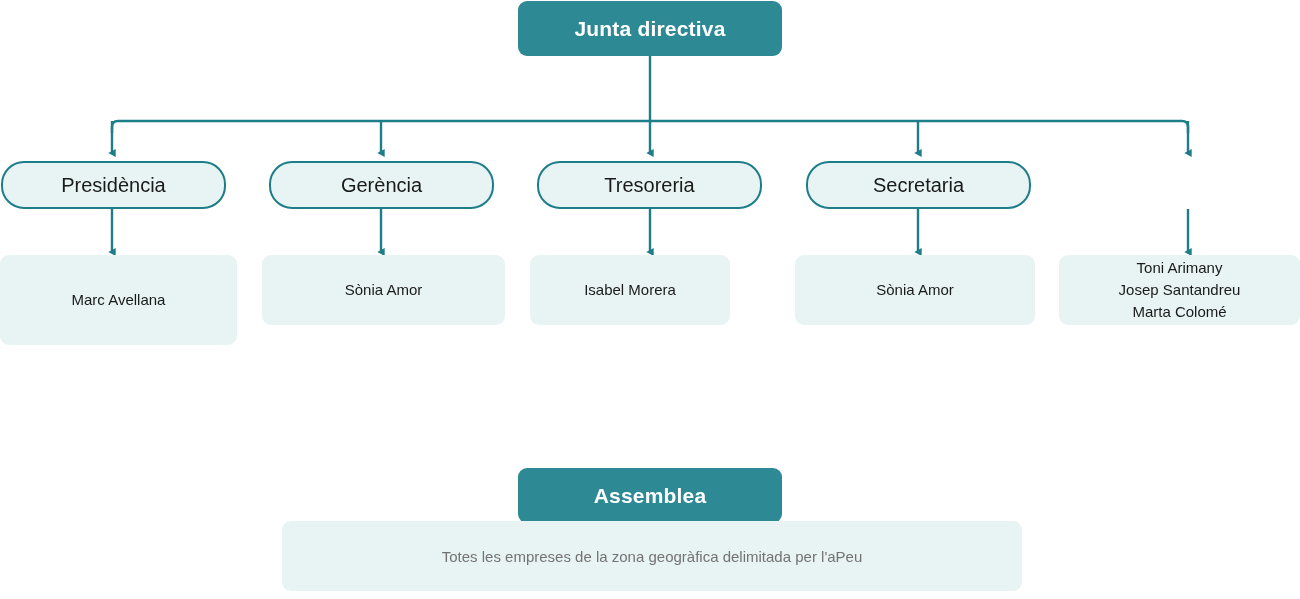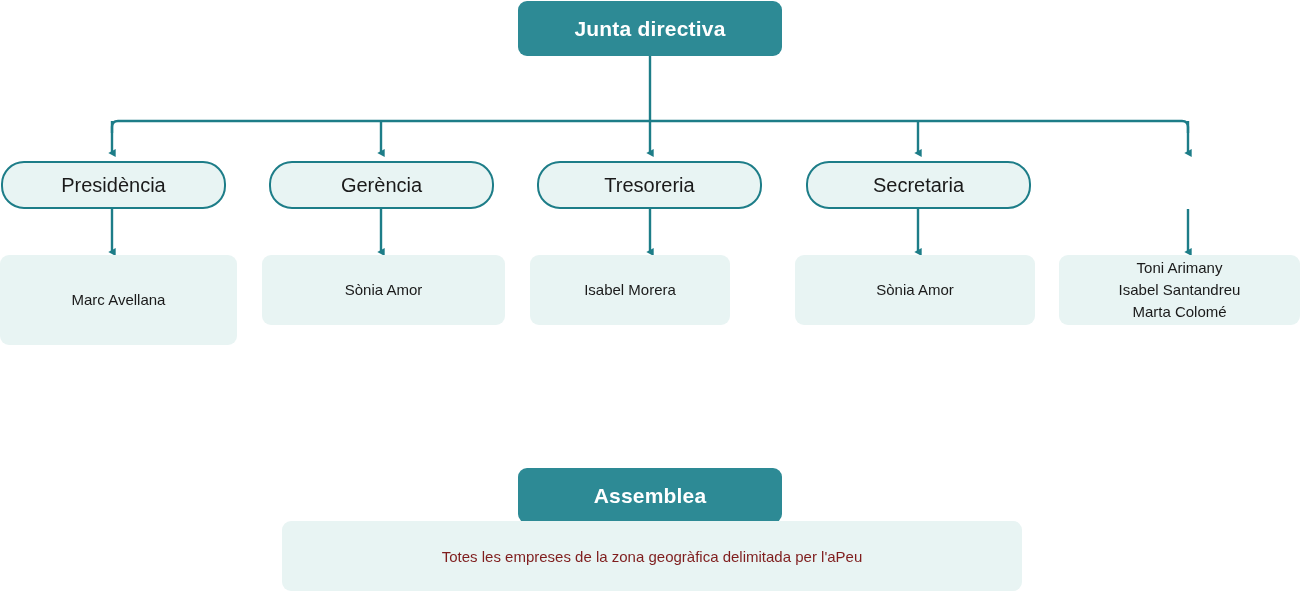--- a/index.html
+++ b/index.html
@@ -59,21 +59,21 @@
     font-size: 15px;
     line-height: 1.45;
     flex-direction: column;
   }
   .node-name .nm-line {
     display: block;
   }
   .node-wide {
     background: #e8f4f3;
     border-radius: 9px;
-    color: #7f1d1d;
+    color: #737373;
     font-size: 15px;
   }
 </style>
 </head>
 <body>
 
 <div id="chart-root">
 
   <svg id="connectors" viewBox="0 0 1300 599">
     <defs>
@@ -125,21 +125,21 @@
     <span class="nm-line">Sònia Amor</span>
   </div>
   <div class="node node-name" style="left:530px; top:255px; width:200px; height:70px;">
     <span class="nm-line">Isabel Morera</span>
   </div>
   <div class="node node-name" style="left:795px; top:255px; width:240px; height:70px;">
     <span class="nm-line">Sònia Amor</span>
   </div>
   <div class="node node-name" style="left:1059px; top:255px; width:241px; height:70px;">
     <span class="nm-line">Toni Arimany</span>
-    <span class="nm-line">Isabel Santandreu</span>
+    <span class="nm-line">Josep Santandreu</span>
     <span class="nm-line">Marta Colomé</span>
   </div>
 
   <div class="node node-header" style="left:518px; top:420px; width:264px; height:55px;margin-top:48px;">
     <span>Assemblea</span>
   </div>
 
   <div class="node node-wide" style="left:282px; top:521px; width:740px; height:70px;">
     <span>Totes les empreses de la zona geogràfica delimitada per l'aPeu</span>
   </div>

